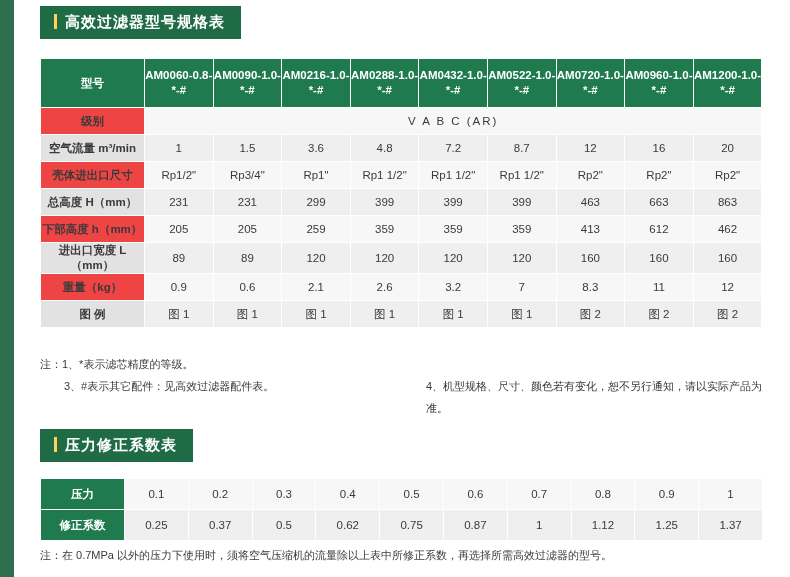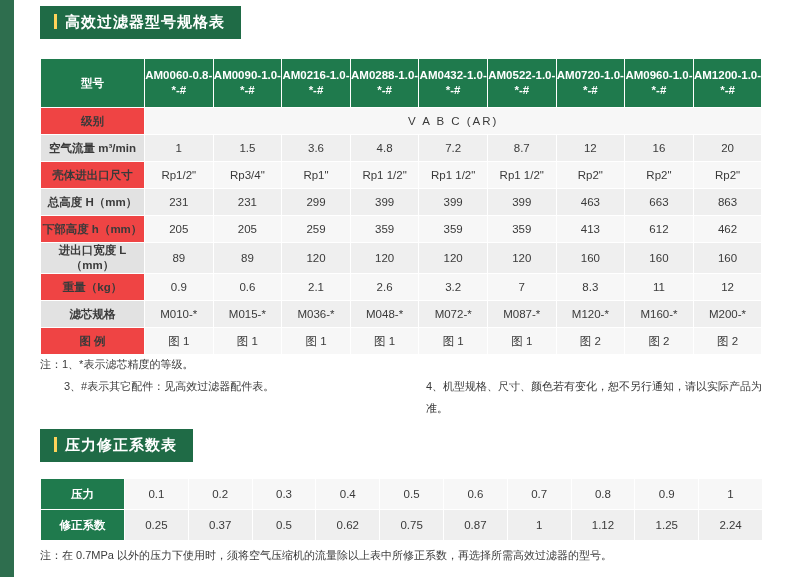--- a/index.html
+++ b/index.html
@@ -257,32 +257,20 @@
         <td>0.6</td>
         <td>2.1</td>
         <td>2.6</td>
         <td>3.2</td>
         <td>7</td>
         <td>8.3</td>
         <td>11</td>
         <td>12</td>
       </tr>
 
-      <tr>
-        <td class="rowhead">滤芯规格</td>
-        <td>M010-*</td>
-        <td>M015-*</td>
-        <td>M036-*</td>
-        <td>M048-*</td>
-        <td>M072-*</td>
-        <td>M087-*</td>
-        <td>M120-*</td>
-        <td>M160-*</td>
-        <td>M200-*</td>
-      </tr>
 
       <tr>
         <td class="rowhead">图 例</td>
         <td>图 1</td>
         <td>图 1</td>
         <td>图 1</td>
         <td>图 1</td>
         <td>图 1</td>
         <td>图 1</td>
         <td>图 2</td>
@@ -340,20 +328,20 @@
         <td class="rowhead">修正系数</td>
         <td>0.25</td>
         <td>0.37</td>
         <td>0.5</td>
         <td>0.62</td>
         <td>0.75</td>
         <td>0.87</td>
         <td>1</td>
         <td>1.12</td>
         <td>1.25</td>
-        <td>2.24</td>
+        <td>1.37</td>
       </tr>
     </tbody>
   </table>
 
   <div class="footnote">注：在 0.7MPa 以外的压力下使用时，须将空气压缩机的流量除以上表中所修正系数，再选择所需高效过滤器的型号。</div>
 
 </div>
 
 </body></html>

